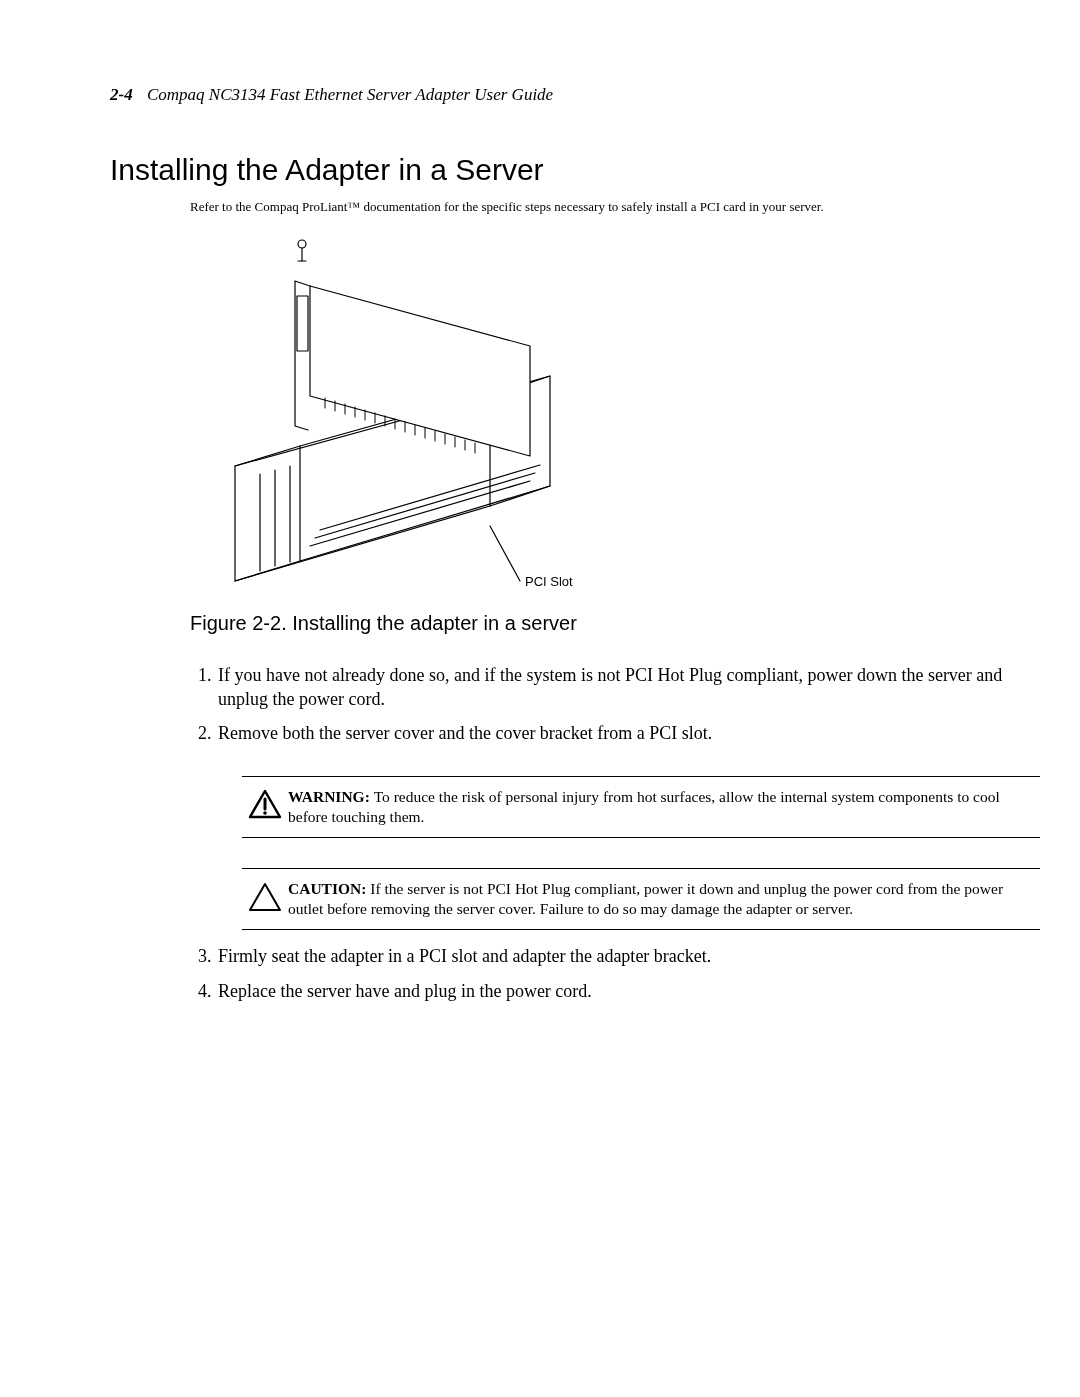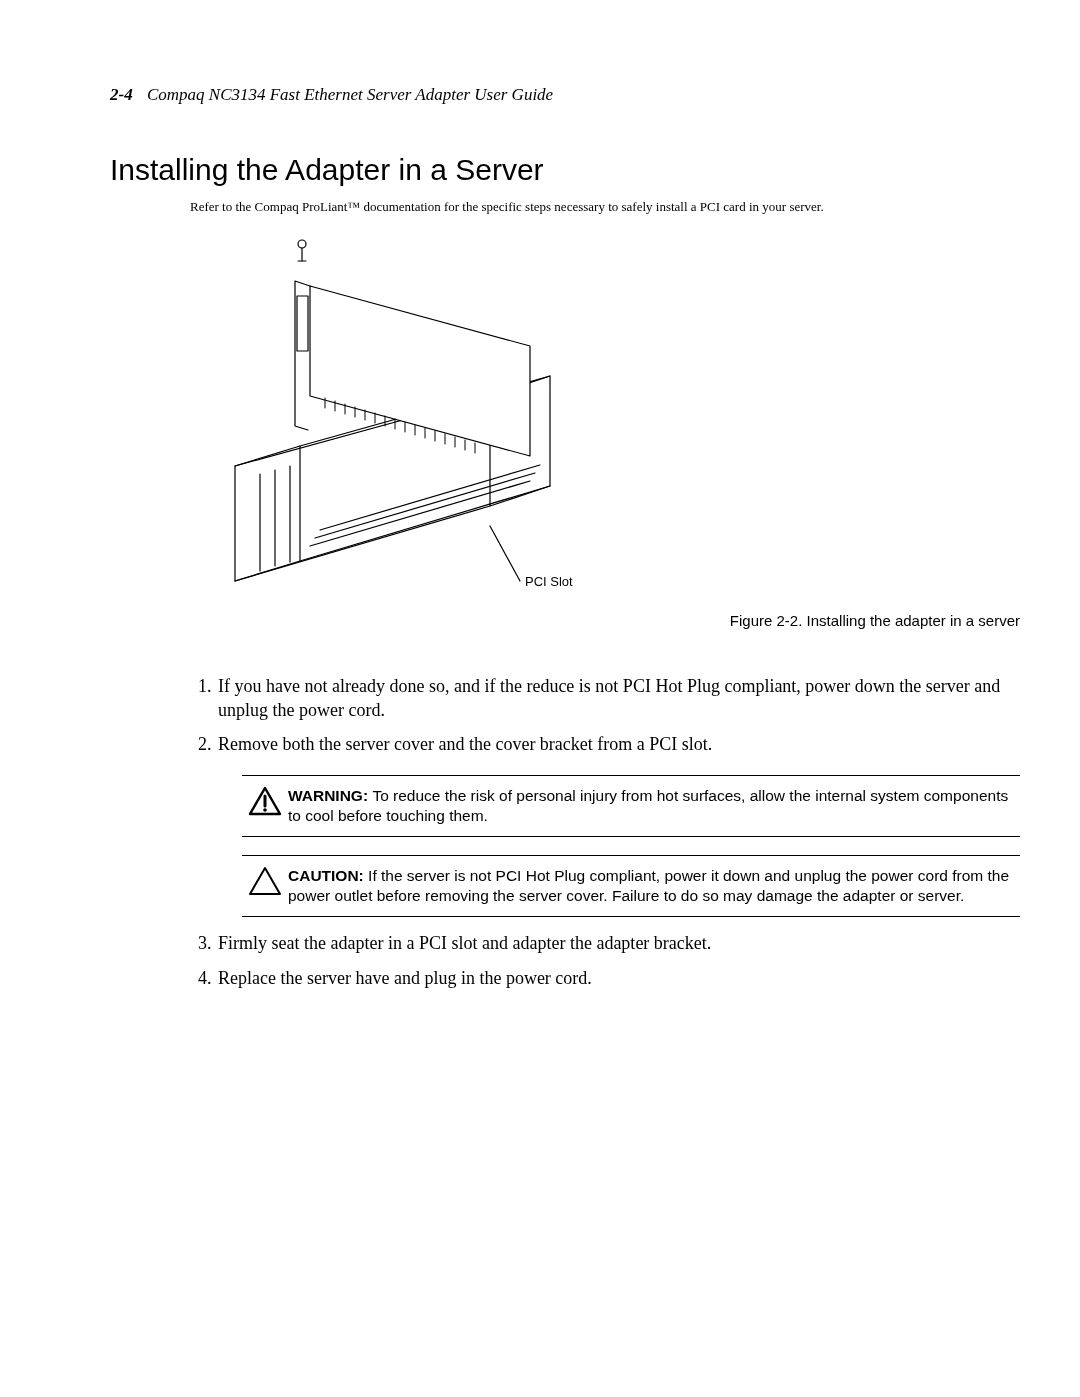--- a/index.html
+++ b/index.html
@@ -6,21 +6,21 @@
     margin: 0;
     padding: 0;
     background: #fff;
     font-family: "Times New Roman", Times, serif;
     color: #000;
     width: 1080px;
     height: 1397px;
     position: relative;
   }
   .page {
-    padding: 85px 60px 0 110px;
+    padding: 85px 40px 0 110px;
   }
   .running-head {
     font-style: italic;
     font-size: 17px;
     margin-bottom: 48px;
   }
   .running-head .pgnum {
     font-weight: bold;
     font-style: italic;
     margin-right: 10px;
@@ -38,44 +38,43 @@
   }
   .figure {
     margin-left: 80px;
     margin-bottom: 6px;
   }
   .figure svg {
     display: block;
   }
   .caption {
     font-family: Arial, Helvetica, sans-serif;
-    font-size: 15px;
+    font-size: 20px;
     margin-left: 80px;
     margin-top: 6px;
-    margin-bottom: 45px;
-    text-align: right;
+    margin-bottom: 28px;
   }
   ol.steps {
     margin: 0 0 0 80px;
     padding-left: 26px;
     font-size: 18px;
     line-height: 1.35;
   }
   ol.steps li {
     margin-bottom: 10px;
     padding-left: 2px;
   }
   .notice {
-    margin: 18px 0 14px 24px;
+    margin: 30px 0 14px 24px;
     border-top: 1px solid #000;
     border-bottom: 1px solid #000;
     padding: 10px 4px 10px 0;
     display: flex;
-    align-items: flex-start;
-    font-family: Liberation Sans, sans-serif;
+    align-items: center;
+    font-family: Liberation Serif, serif;
     font-size: 15.5px;
     line-height: 1.3;
   }
   .notice .icon {
     flex: 0 0 46px;
     text-align: center;
   }
   .notice .text {
     flex: 1;
   }
@@ -149,21 +148,21 @@
 
         <line x1="300" y1="300" x2="330" y2="355"></line>
       </g>
       <text x="335" y="360" class="pci-label">PCI Slot</text>
     </svg>
   </div>
 
   <div class="caption">Figure 2-2.  Installing the adapter in a server</div>
 
   <ol class="steps">
-    <li>If you have not already done so, and if the reduce is not PCI Hot Plug compliant, power down the server and unplug the power cord.</li>
+    <li>If you have not already done so, and if the system is not PCI Hot Plug compliant, power down the server and unplug the power cord.</li>
     <li>
       <span>Remove both the server cover and the cover bracket from a PCI slot.</span>
 
       <div class="notice">
         <div class="icon">
           <svg width="34" height="30" viewBox="0 0 34 30">
             <polygon points="17,2 32,28 2,28" fill="none" stroke="#000" stroke-width="2.5" stroke-linejoin="round"></polygon>
             <line x1="17" y1="10" x2="17" y2="20" stroke="#000" stroke-width="3" stroke-linecap="round"></line>
             <circle cx="17" cy="24" r="1.8" fill="#000"></circle>
           </svg>

